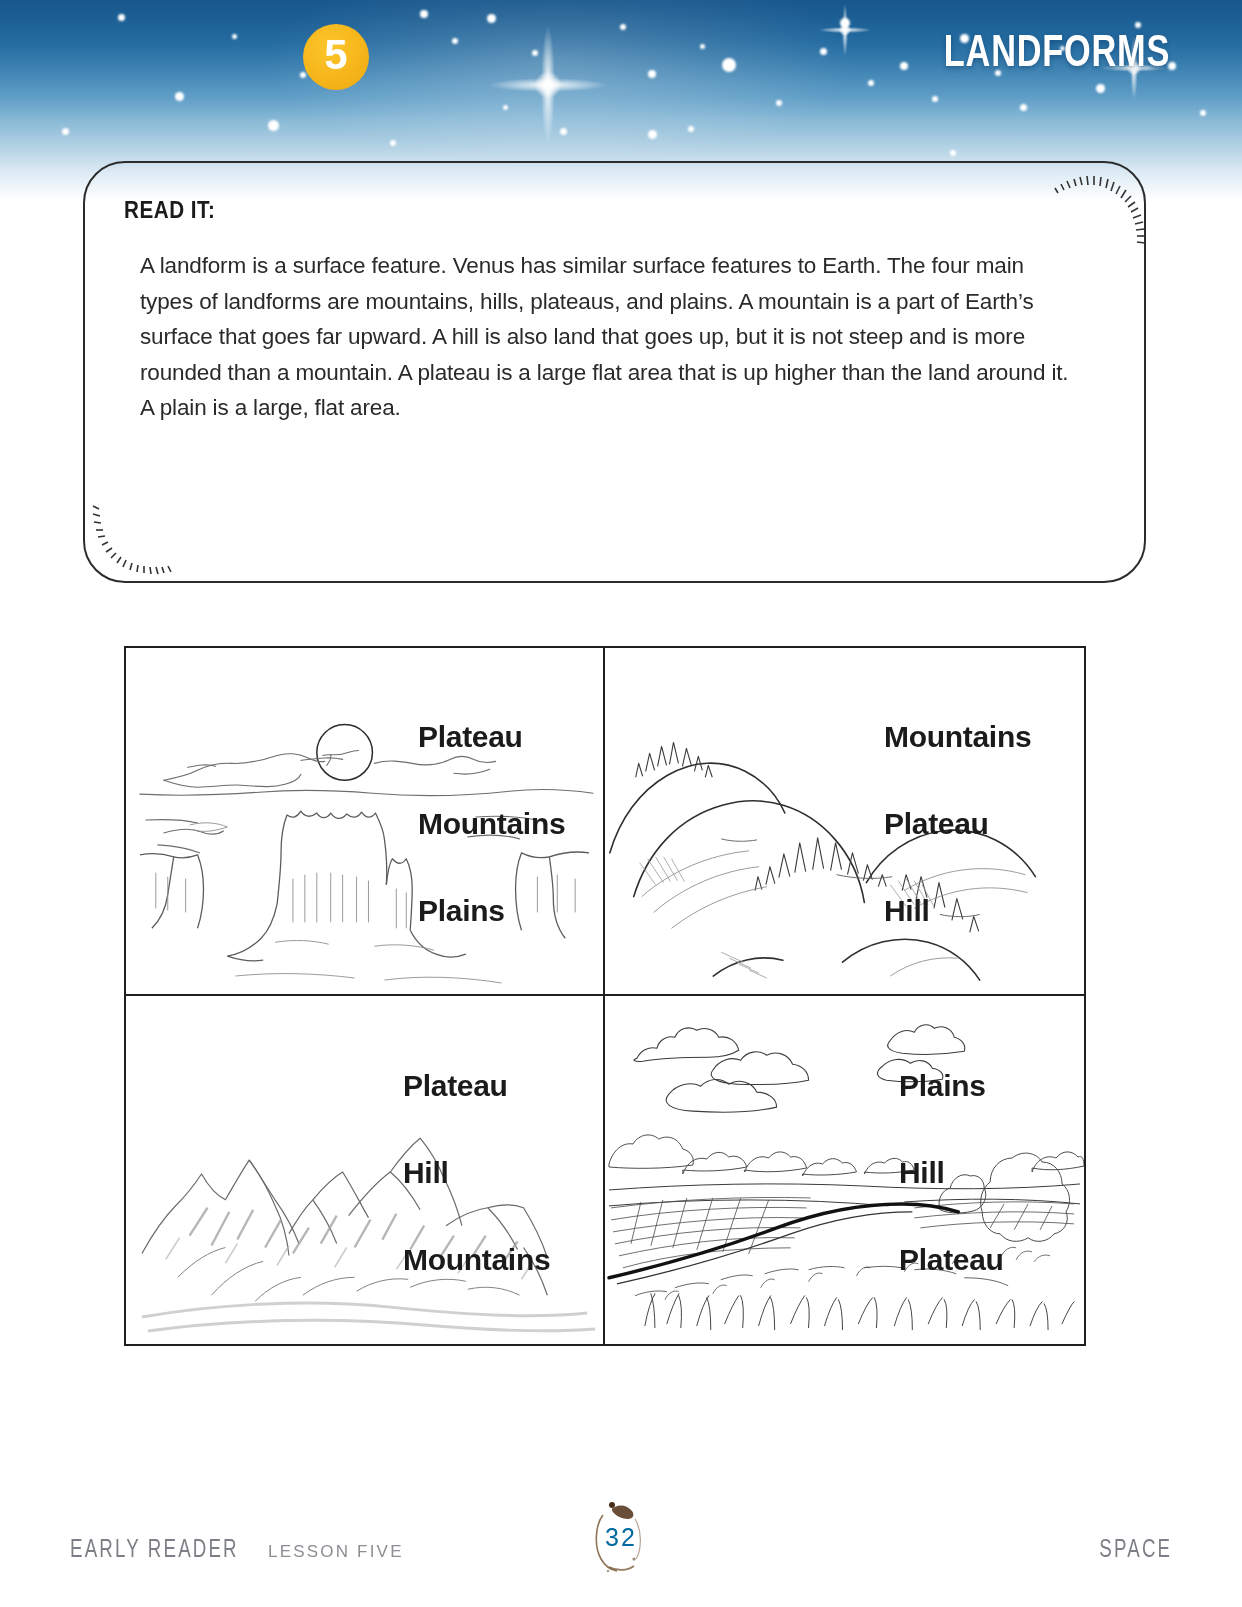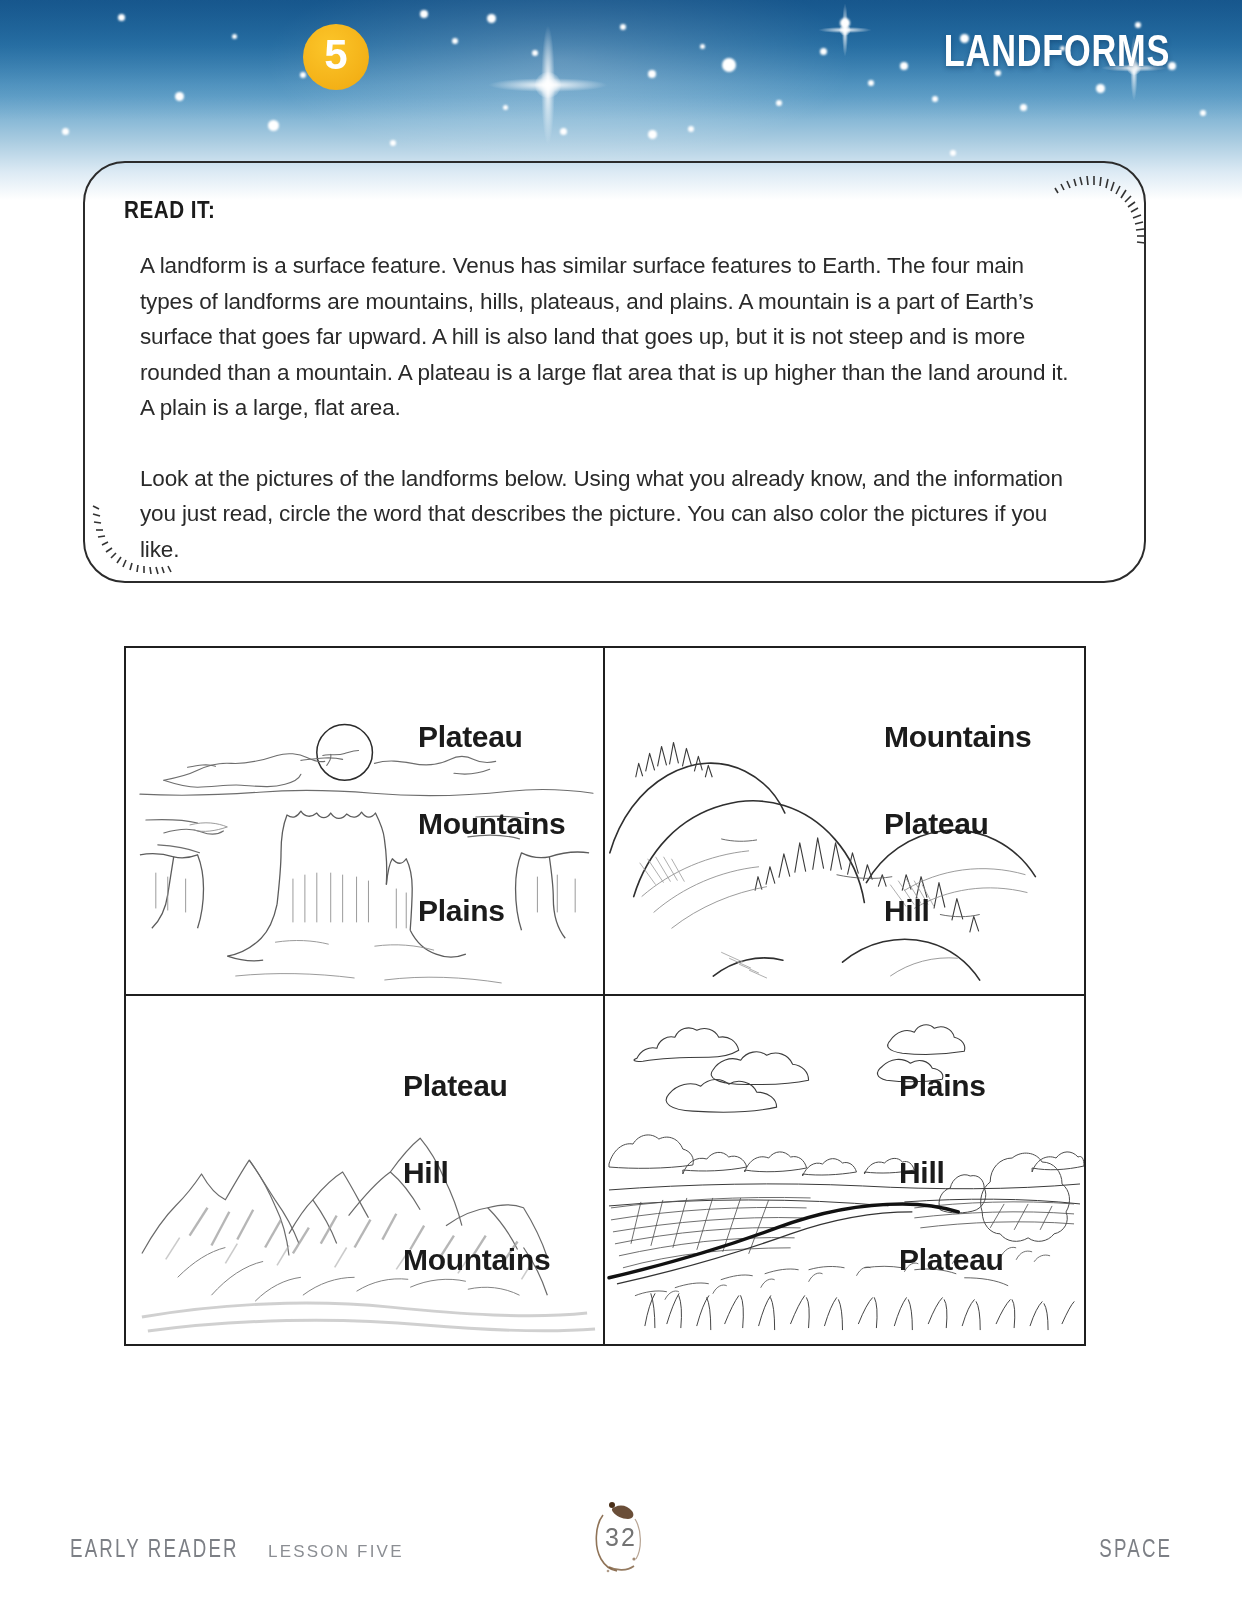--- a/index.html
+++ b/index.html
@@ -220,21 +220,21 @@
     transform: translateX(-50%);
     width: 80px; height: 80px;
   }
   .page-num {
     position: absolute;
     left: 0; top: 0; width: 80px; height: 80px;
     display: flex; align-items: center; justify-content: center;
     font-family: "Liberation Sans", sans-serif;
     font-size: 25px;
     letter-spacing: 2px;
-    color: #737373;
+    color: #0369a1;
   }
 </style>
 </head>
 <body>
 
 <div class="header">
   <div class="header-dark-top"></div>
 
   <div class="stars">
     <span class="star" style="left:118px;top:14px;width:7px;height:7px;"></span>
@@ -335,21 +335,20 @@
       <path d="M75 88 L77 94"></path>
         <path d="M81 87 L84 93"></path>
     </g>
   </svg>
 </div>
 
 <div class="read-title">READ IT:</div>
 
 <div class="read-body">
   <p> A landform is a surface feature. Venus has similar surface features to Earth. The four main types of landforms are mountains, hills, plateaus, and plains. A mountain is a part of Earth’s surface that goes far upward. A hill is also land that goes up, but it is not steep and is more rounded than a mountain. A plateau is a large flat area that is up higher than the land around it. A plain is a large, flat area.</p>
-  <p class="gap">Look at the pictures of the landforms below. Using what you already know, and the information you just read, circle the word that describes the picture. You can also color the pictures if you like.</p>
 </div>
 
 <div class="grid">
 
   <div class="cell b-right b-bottom">
     <svg class="art" viewBox="0 0 480 348">
       <g stroke="#6d6d6d" stroke-width="1.1" fill="none" stroke-linecap="round">
         <circle cx="220" cy="105" r="28" stroke="#2b2b2b" stroke-width="1.5"></circle>
         <path d="M198 108 c6 -2 14 1 22 -2 c4 -1 8 -3 14 -3"></path>
         <path d="M202 118 c3 -4 5 -7 4 -11"></path>

